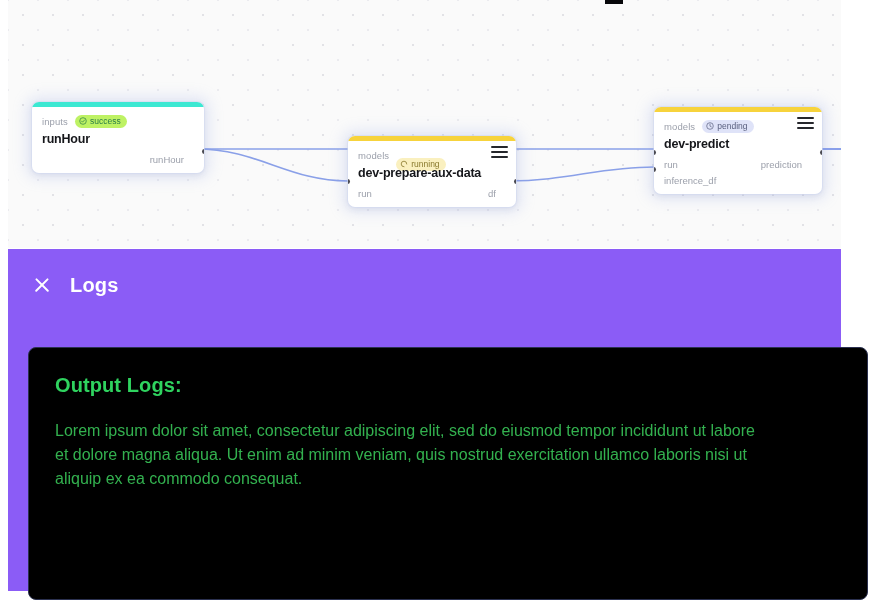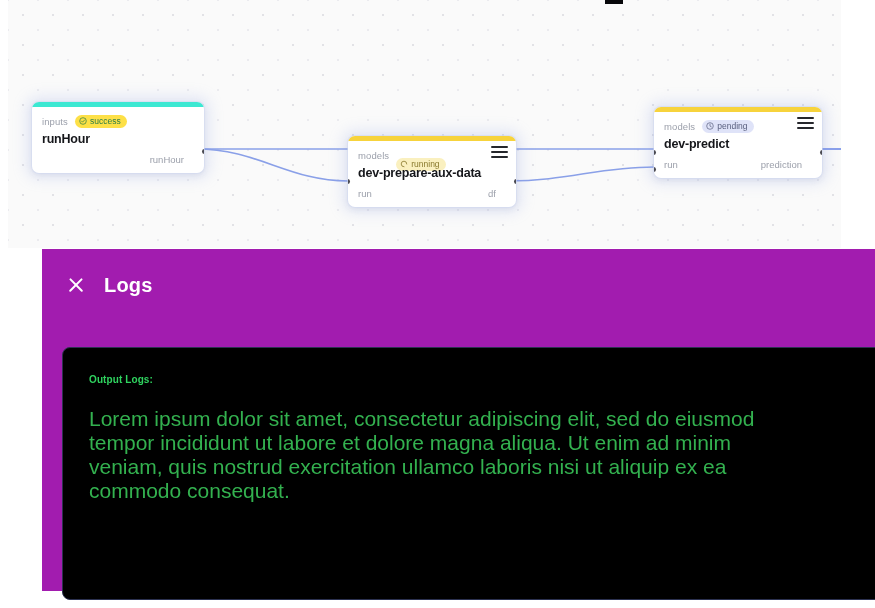--- a/index.html
+++ b/index.html
@@ -77,21 +77,21 @@
     display: inline-flex;
     align-items: center;
     gap: 3px;
     height: 13px;
     padding: 0 6px 0 4px;
     border-radius: 8px;
     font-size: 8.5px;
     line-height: 13px;
     white-space: nowrap;
   }
-  .badge.success { background: #fde047; color: #2a7d46; }
+  .badge.success { background: #bef264; color: #2a7d46; }
   .badge.running { background: #faf0bf; color: #8a7a2e; margin-top: 18px; }
   .badge.pending { background: #dfe3f8; color: #5a607f; text-align: right; }
   .badge svg { display: block; }
 
   .node-title {
     margin-top: 4px;
     font-size: 12.5px;
     font-weight: bold;
     color: #15161a;
     letter-spacing: -.2px;
@@ -136,22 +136,21 @@
   #node-prepare       { left: 340px; top: 136px; width: 168px; }
   #node-predict       { left: 646px; top: 107px; width: 168px; }
 
   
   #logs-panel {
     position: absolute;
     left: 8px;
     top: 249px;
     width: 833px;
     height: 342px;
-    background: #a21caf;
-    margin-left: 34px;
+    background: #8b5cf6;
   }
 
   #logs-header {
     position: absolute;
     left: 0; top: 0;
     height: 72px;
     display: flex;
     align-items: center;
     gap: 18px;
     padding-left: 24px;
@@ -190,28 +189,28 @@
     height: 253px;
     border: 1px solid #2b3150;
     border-radius: 8px;
     background: #000000;
     padding: 26px 22px 20px 26px;
     overflow: hidden;
   }
 
   #logs-heading {
     color: #2fd35f;
-    font-size: 10px;
+    font-size: 20px;
     font-weight: bold;
     letter-spacing: .1px;
   }
   #logs-body {
     margin-top: 22px;
     color: #33b14f;
-    font-size: 21px;
+    font-size: 16px;
     line-height: 24px;
     max-width: 700px;
   }
 </style>
 </head>
 <body>
 
 <div id="root">
 
   <div id="canvas">
@@ -301,20 +300,24 @@
             </svg>
             <span>pending</span>
           </span>
         </div>
         <div class="node-title">dev-predict</div>
         <div class="ports">
           <div class="port-row">
             <span class="port-in">run</span>
             <span class="port-out">prediction</span>
           </div>
+          <div class="port-row">
+            <span class="port-in">inference_df</span>
+            <span class="port-out"></span>
+          </div>
         </div>
       </div>
       <div class="handle" style="left:-3px; top:43px;"></div>
       <div class="handle" style="left:-3px; top:60px;"></div>
       <div class="handle" style="right:-3px; top:43px;"></div>
     </div>
 
   </div>
 
   <div id="logs-panel">

